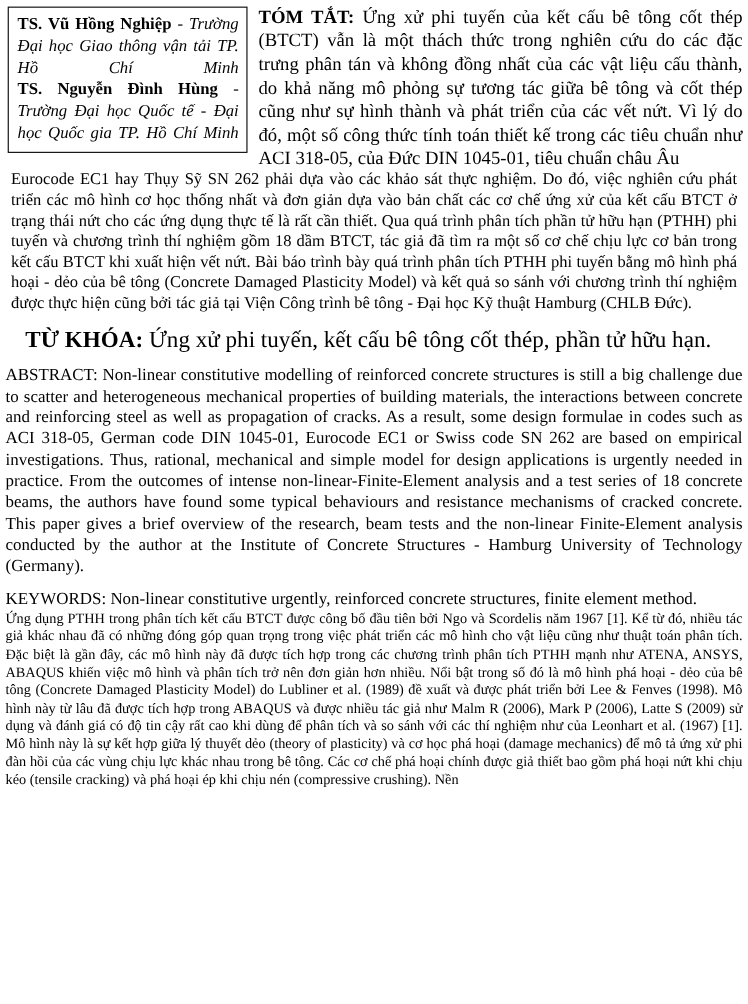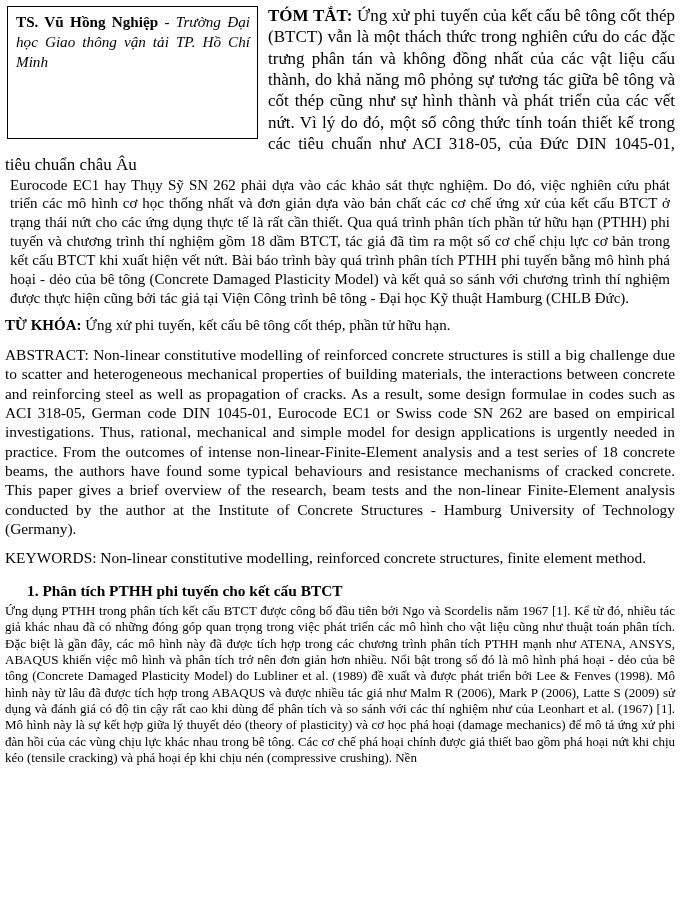--- a/index.html
+++ b/index.html
@@ -22,21 +22,21 @@
     box-sizing: border-box;
   }
 
   
   .header-region {
     position: relative;
     padding: 4px 5px 0 5px;
   }
   .author-box {
     float: left;
-    width: 251px;
+    width: 218px;
     border: 1.5px solid #000;
     box-sizing: border-box;
     padding: 5px 7px 7px 8px;
     margin: 2px 10px 3px 2px;
     min-height: 133px;
   }
   .author-line {
     font-size: 15.2px;
     line-height: 1.30;
     text-align: justify;
@@ -66,25 +66,25 @@
   
   .body-block {
     clear: none;
     font-size: 15px;
     line-height: 1.255;
     text-align: justify;
     margin: 0;
     padding: 0 5px 0 5px;
   }
   .kw-block {
-    font-size: 15px;
+    font-size: 21px;
     line-height: 1.255;
     text-align: justify;
     margin: 9px 0 0 0;
-    padding: 0 5px 0 5px;
+    padding: 0 5px 0 23px;
   }
   .kw-block .lead { font-weight: bold; }
 
   .abstract-en {
     font-size: 15.4px;
     line-height: 1.255;
     text-align: justify;
     margin: 10px 0 0 0;
     padding: 0 5px 0 5px;
   }
@@ -120,32 +120,32 @@
 </style>
 </head>
 <body>
 
 <div class="page">
 
   <div class="header-region">
 
     <div class="author-box">
       <p class="author-line"><span class="author-name">TS. Vũ Hồng Nghiệp</span><span> - </span><span class="author-aff">Trường Đại học Giao thông vận tải TP. Hồ Chí Minh</span></p>
+      <p class="author-line"><span class="author-name">TS. Nguyễn Đình Hùng</span><span> - </span><span class="author-aff">Trường Đại học Quốc tế - Đại học Quốc gia TP. Hồ Chí Minh</span></p>
     </div>
 
     <p class="abstract-vn"><span class="lead">TÓM TẮT:</span><span> Ứng xử phi tuyến của kết cấu bê tông cốt thép (BTCT) vẫn là một thách thức trong nghiên cứu do các đặc trưng phân tán và không đồng nhất của các vật liệu cấu thành, do khả năng mô phỏng sự tương tác giữa bê tông và cốt thép cũng như sự hình thành và phát triển của các vết nứt. Vì lý do đó, một số công thức tính toán thiết kế trong các tiêu chuẩn như ACI 318-05, của Đức DIN 1045-01, tiêu chuẩn châu Âu</span></p>
 
     <div class="clearer"></div>
 
     <p class="body-block">Eurocode EC1 hay Thụy Sỹ SN 262 phải dựa vào các khảo sát thực nghiệm. Do đó, việc nghiên cứu phát triển các mô hình cơ học thống nhất và đơn giản dựa vào bản chất các cơ chế ứng xử của kết cấu BTCT ở trạng thái nứt cho các ứng dụng thực tế là rất cần thiết. Qua quá trình phân tích phần tử hữu hạn (PTHH) phi tuyến và chương trình thí nghiệm gồm 18 dầm BTCT, tác giả đã tìm ra một số cơ chế chịu lực cơ bản trong kết cấu BTCT khi xuất hiện vết nứt. Bài báo trình bày quá trình phân tích PTHH phi tuyến bằng mô hình phá hoại - dẻo của bê tông (Concrete Damaged Plasticity Model) và kết quả so sánh với chương trình thí nghiệm được thực hiện cũng bởi tác giả tại Viện Công trình bê tông - Đại học Kỹ thuật Hamburg (CHLB Đức).</p>
   </div>
 
   <p class="kw-block"><span class="lead">TỪ KHÓA:</span><span> Ứng xử phi tuyến, kết cấu bê tông cốt thép, phần tử hữu hạn.</span></p>
 
   <p class="abstract-en"><span class="lead">ABSTRACT:</span><span> Non-linear constitutive modelling of reinforced concrete structures is still a big challenge due to scatter and heterogeneous mechanical properties of building materials, the interactions between concrete and reinforcing steel as well as propagation of cracks. As a result, some design formulae in codes such as ACI 318-05, German code DIN 1045-01, Eurocode EC1 or Swiss code SN 262 are based on empirical investigations. Thus, rational, mechanical and simple model for design applications is urgently needed in practice. From the outcomes of intense non-linear-Finite-Element analysis and a test series of 18 concrete beams, the authors have found some typical behaviours and resistance mechanisms of cracked concrete. This paper gives a brief overview of the research, beam tests and the non-linear Finite-Element analysis conducted by the author at the Institute of Concrete Structures - Hamburg University of Technology (Germany).</span></p>
 
-  <p class="kw-en"><span class="lead">KEYWORDS:</span><span> Non-linear constitutive modelling, reinforced concrete structures, finite element method.</span></p>
+  <p class="kw-en"><span class="lead">KEYWORDS:</span><span> Non-linear constitutive urgently, reinforced concrete structures, finite element method.</span></p>
 
-  <h2 class="section-heading">1. Phân tích PTHH phi tuyến cho kết cấu BTCT</h2>
 
   <p class="section-body">Ứng dụng PTHH trong phân tích kết cấu BTCT được công bố đầu tiên bởi Ngo và Scordelis năm 1967 [1]. Kể từ đó, nhiều tác giả khác nhau đã có những đóng góp quan trọng trong việc phát triển các mô hình cho vật liệu cũng như thuật toán phân tích. Đặc biệt là gần đây, các mô hình này đã được tích hợp trong các chương trình phân tích PTHH mạnh như ATENA, ANSYS, ABAQUS khiến việc mô hình và phân tích trở nên đơn giản hơn nhiều. Nổi bật trong số đó là mô hình phá hoại - dẻo của bê tông (Concrete Damaged Plasticity Model) do Lubliner et al. (1989) đề xuất và được phát triển bởi Lee &amp; Fenves (1998). Mô hình này từ lâu đã được tích hợp trong ABAQUS và được nhiều tác giả như Malm R (2006), Mark P (2006), Latte S (2009) sử dụng và đánh giá có độ tin cậy rất cao khi dùng để phân tích và so sánh với các thí nghiệm như của Leonhart et al. (1967) [1]. Mô hình này là sự kết hợp giữa lý thuyết dẻo (theory of plasticity) và cơ học phá hoại (damage mechanics) để mô tả ứng xử phi đàn hồi của các vùng chịu lực khác nhau trong bê tông. Các cơ chế phá hoại chính được giả thiết bao gồm phá hoại nứt khi chịu kéo (tensile cracking) và phá hoại ép khi chịu nén (compressive crushing). Nền</p>
 
 </div>
 
 </body></html>

